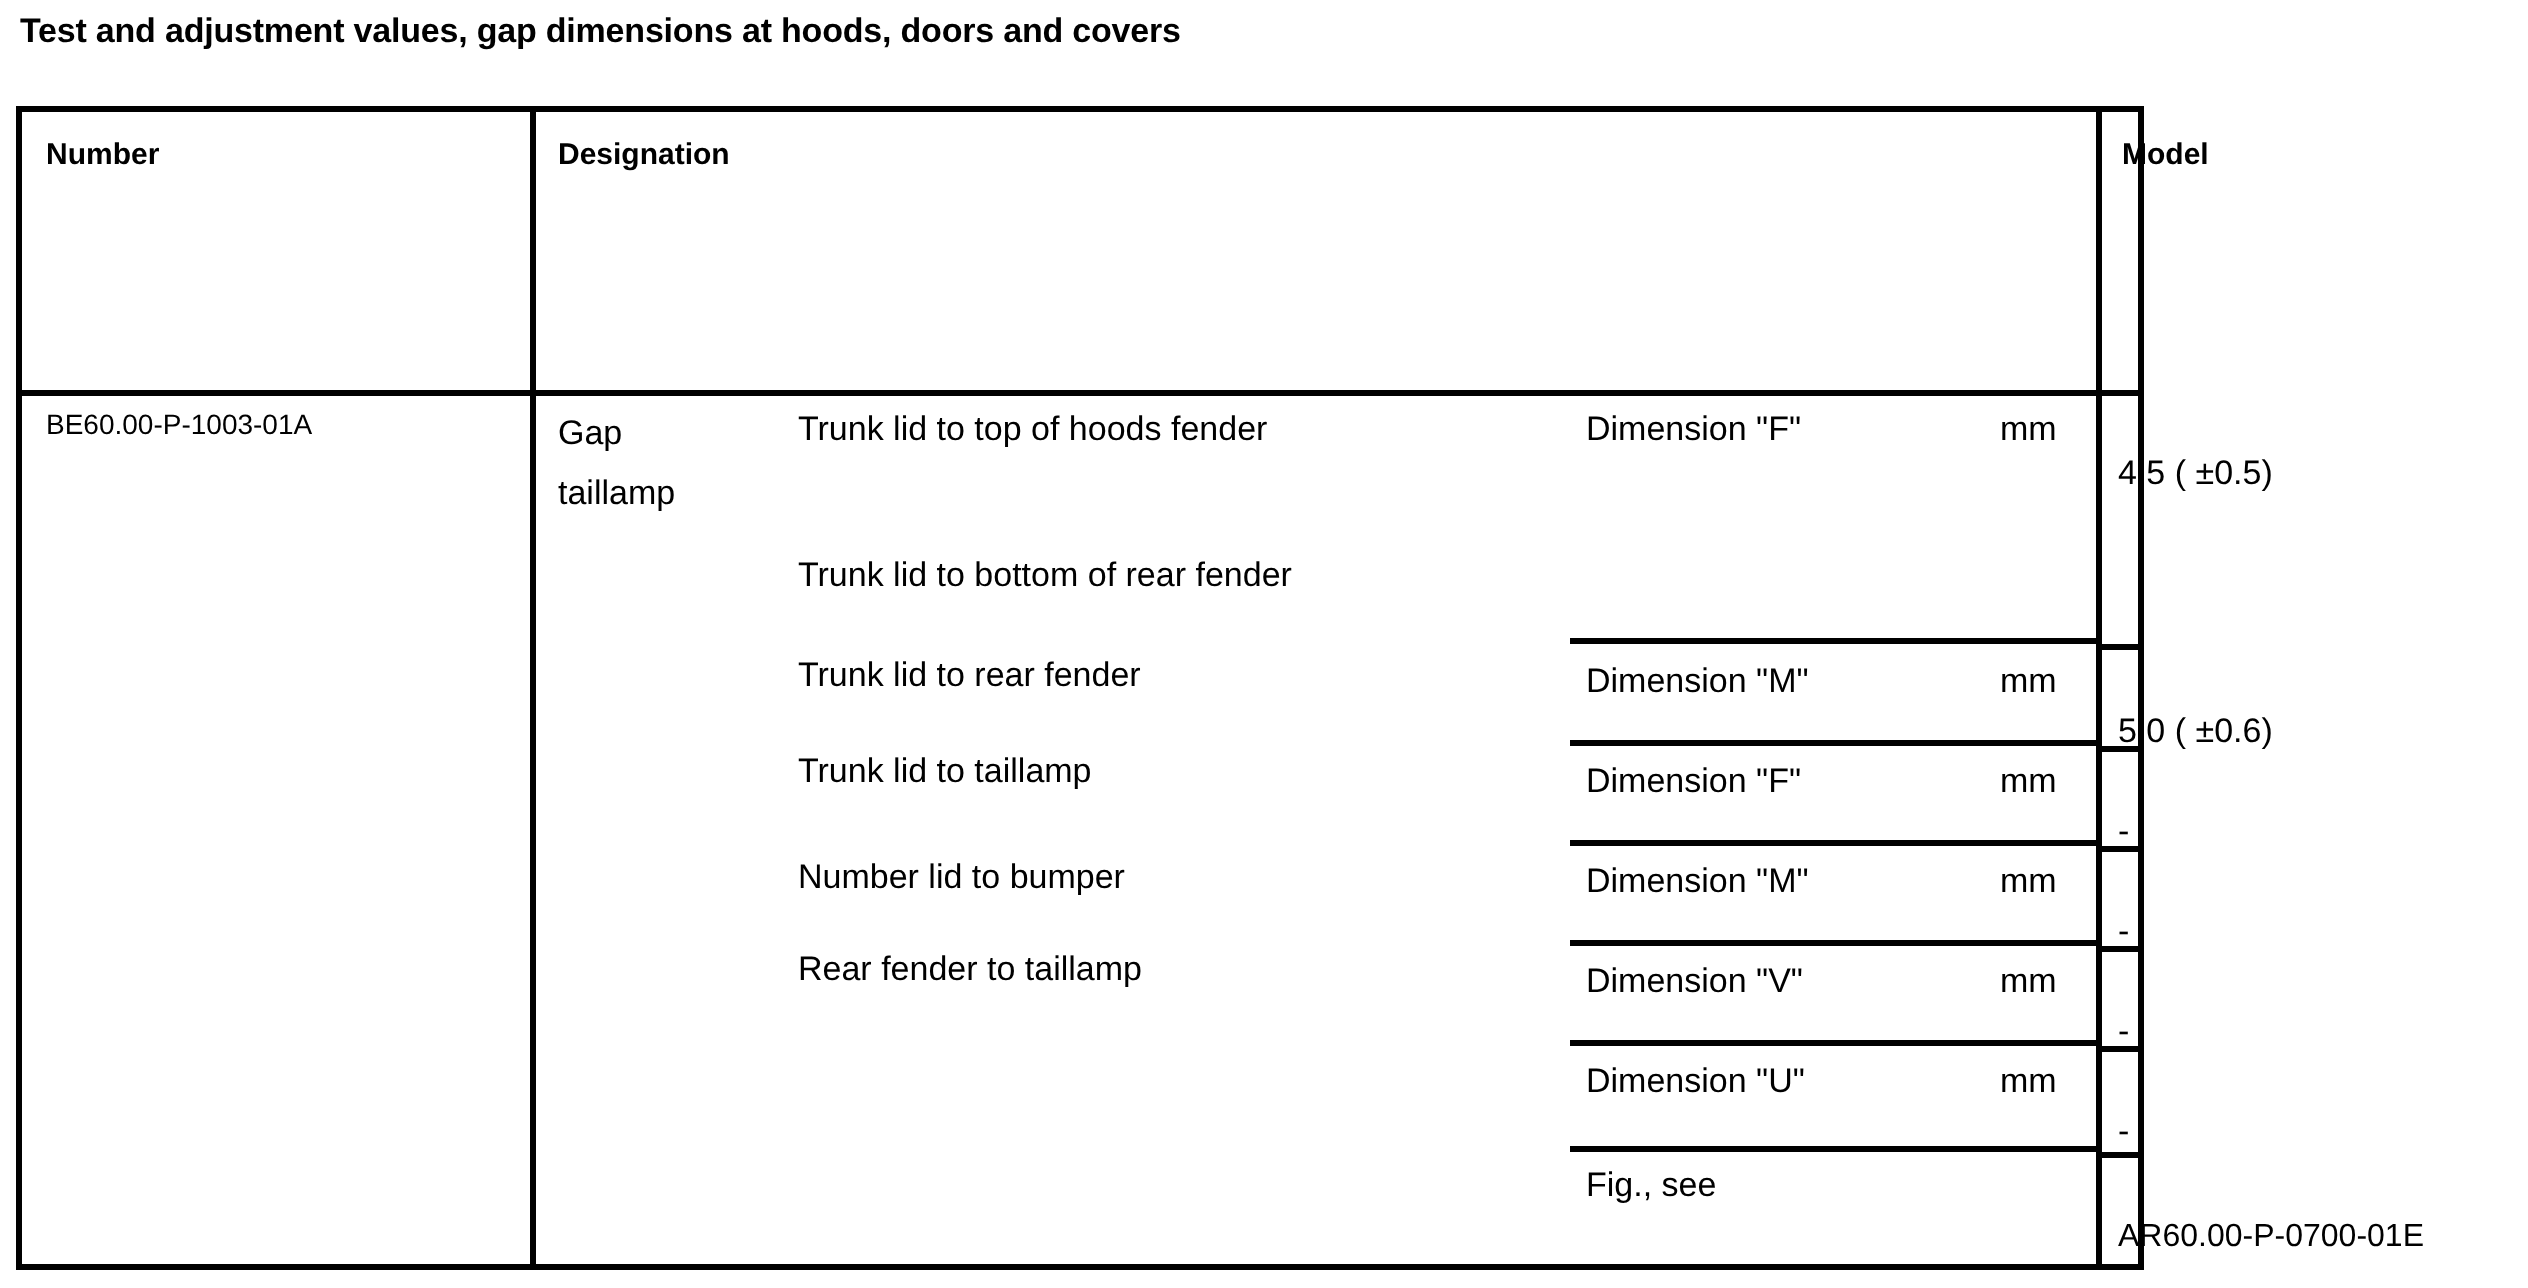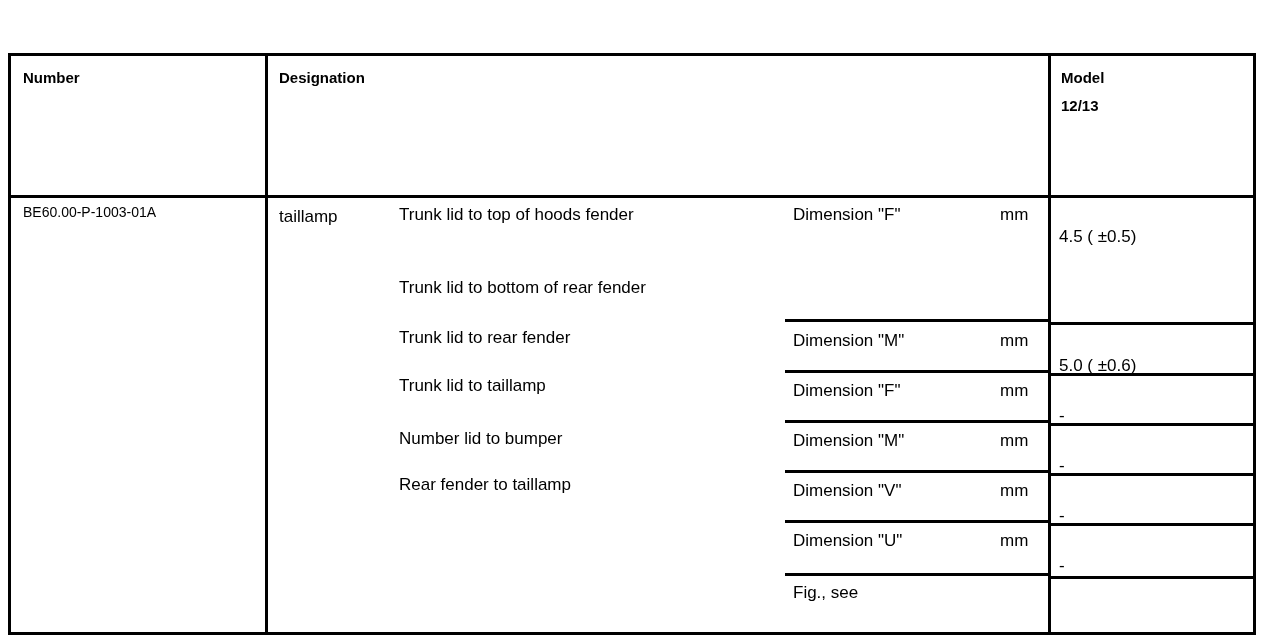--- a/index.html
+++ b/index.html
@@ -27,21 +27,21 @@
     font-size: 17px;
     font-weight: bold;
     letter-spacing: -0.1px;
     white-space: nowrap;
   }
   
   .table-frame {
     position: absolute;
     left: 8px;
     top: 53px;
-    width: 1248px;
+    width: 1064px;
     height: 582px;
     box-sizing: border-box;
     border: 3px solid #000;
   }
   
   .vline {
     position: absolute;
     top: 0;
     bottom: 0;
     width: 3px;
@@ -152,39 +152,40 @@
     font-size: 16px;
     line-height: 26px;
     word-break: break-all;
   }
 </style>
 </head>
 <body>
 
 <div id="page">
 
+  <div class="doc-title">Test and adjustment values, gap dimensions at hoods, doors and covers</div>
 
   <div class="table-frame">
 
     <div class="vline col1"></div>
     <div class="vline col3"></div>
     <div class="hline-header"></div>
 
     <div class="hdr hdr-number">Number</div>
     <div class="hdr hdr-designation">Designation</div>
     <div class="hdr hdr-model">
       <span>Model</span>
-      <span>12/13</span>
     </div>
 
     <div class="body-region">
 
       <div class="cell-number">BE60.00-P-1003-01A</div>
 
       <div class="cell-gaplabel">
+        <span>Gap</span>
         <span>taillamp</span>
       </div>
 
       <div class="desc" style="top:7px">Trunk lid to top of hoods fender</div>
       <div class="desc" style="top:80px">Trunk lid to bottom of rear fender</div>
       <div class="desc" style="top:130px">Trunk lid to rear fender</div>
       <div class="desc" style="top:178px">Trunk lid to taillamp</div>
       <div class="desc" style="top:231px">Number lid to bumper</div>
       <div class="desc" style="top:277px">Rear fender to taillamp</div>
 
@@ -230,16 +231,17 @@
       <div class="val-sep" style="top:325px"></div>
       <div class="val-sep" style="top:378px"></div>
 
       <div class="val-row" style="top:7px">4.5 ( ±0.5)</div>
       <div class="val-row" style="top:136px">5.0 ( ±0.6)</div>
       <div class="val-row" style="top:186px">-</div>
       <div class="val-row" style="top:236px">-</div>
       <div class="val-row" style="top:286px">-</div>
       <div class="val-row" style="top:336px">-</div>
 
+      <div class="val-doc" style="top:408px">AR60.00-P-0700-01E</div>
 
     </div>
   </div>
 </div>
 
 </body></html>

